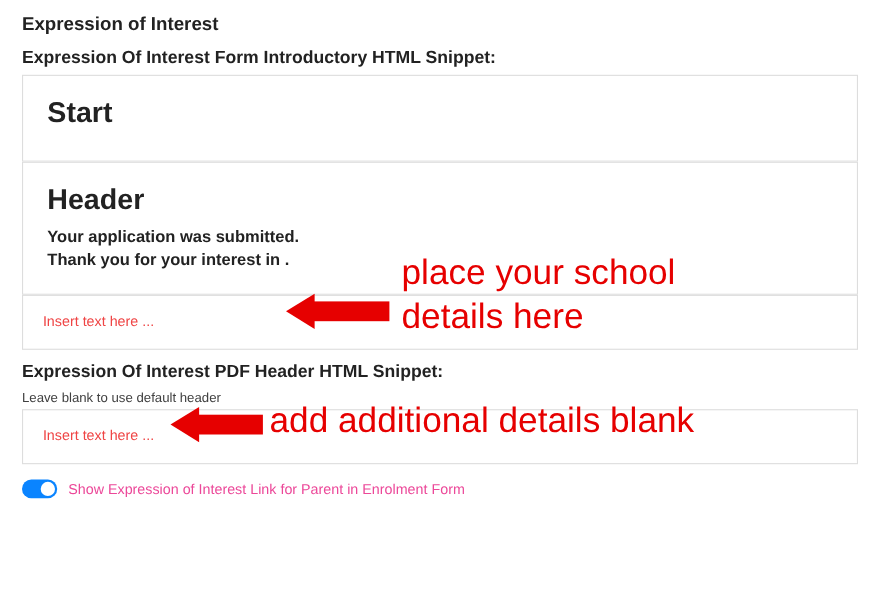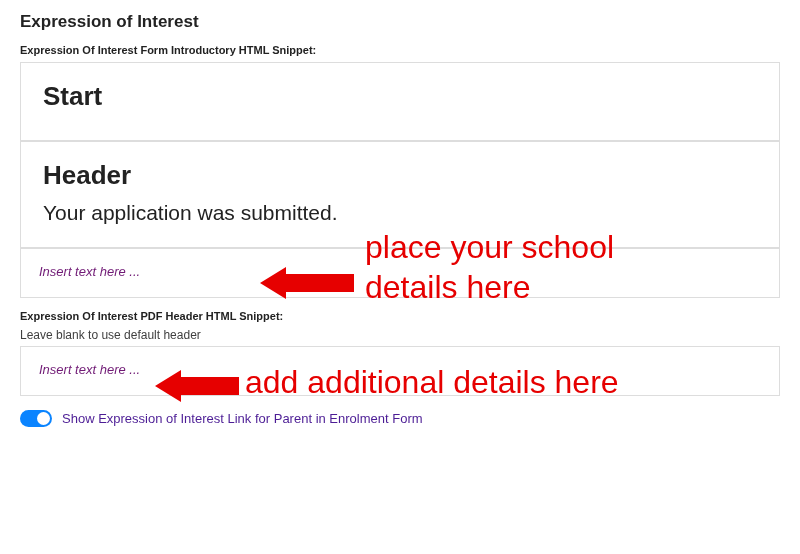--- a/index.html
+++ b/index.html
@@ -11,21 +11,21 @@
       color: #222;
       font-size: 13px;
     }
     .section-title {
       font-size: 17px;
       font-weight: 600;
       margin-bottom: 10px;
       color: #222;
     }
     .field-label {
-      font-size: 11px;
+      font-size: 16px;
       font-weight: 600;
       margin-bottom: 6px;
       margin-top: 12px;
       color: #222;
     }
     .helper-text {
       font-size: 12px;
       color: #404040;
       margin-bottom: 4px;
       margin-top: 4px;
@@ -41,26 +41,26 @@
     }
     .snippet-box.large {
       padding: 18px 22px;
     }
     .snippet-heading {
       font-size: 26px;
       font-weight: 700;
       margin-bottom: 10px;
     }
     .snippet-line {
-      font-size: 21px;
+      font-size: 15px;
       margin-bottom: 4px;
+      font-weight: bold;
     }
     .placeholder-text {
-      color: #701a75;
-      font-style: italic;
+      color: #ef4444;
       font-size: 13px;
     }
     .toggle-row {
       display: flex;
       align-items: center;
       gap: 10px;
       margin-top: 14px;
     }
     .toggle {
       width: 32px;
@@ -74,21 +74,21 @@
       width: 13px;
       height: 13px;
       border-radius: 50%;
       background: #fff;
       position: absolute;
       top: 2px;
       right: 2px;
     }
     .toggle-label {
       font-size: 13px;
-      color: #4c1d95;
+      color: #ec4899;
     }
 
     
     .annotation {
       position: absolute;
       color: #e60000;
       font-size: 32px;
       line-height: 1.25;
       pointer-events: none;
       font-family: Arial, sans-serif;
@@ -120,20 +120,21 @@
   <div class="section-title">Expression of Interest</div>
 
   <div class="field-label">Expression Of Interest Form Introductory HTML Snippet:</div>
   <div class="snippet-box large">
     <div class="snippet-heading">Start</div>
   </div>
 
   <div class="snippet-box large">
     <div class="snippet-heading">Header</div>
     <div class="snippet-line">Your application was submitted.</div>
+    <div class="snippet-line">Thank you for your interest in .</div>
   </div>
 
   <div class="snippet-box">
     <span class="placeholder-text">Insert text here ...</span>
   </div>
 
   <div class="field-label">Expression Of Interest PDF Header HTML Snippet:</div>
   <div class="helper-text">Leave blank to use default header</div>
   <div class="snippet-box">
     <span class="placeholder-text">Insert text here ...</span>
@@ -149,20 +150,20 @@
   <div class="arrow" style="left:240px; top:262px;">
     <div class="head" style="left:0; top:-7px;"></div>
     <div class="shaft" style="left:24px; top:0; width:70px;"></div>
   </div>
   <div class="annotation" style="left:345px; top:215px; width:300px;">place your school details here</div>
 
   <div class="arrow" style="left:135px; top:365px;">
     <div class="head" style="left:0; top:-7px;"></div>
     <div class="shaft" style="left:24px; top:0; width:60px;"></div>
   </div>
-  <div class="annotation" style="left:225px; top:350px; width:420px;">add additional details here</div>
+  <div class="annotation" style="left:225px; top:350px; width:420px;">add additional details blank</div>
 
   <div class="arrow" style="left:135px; top:463px;">
     <div class="head" style="left:0; top:-7px;"></div>
     <div class="shaft" style="left:24px; top:0; width:60px;"></div>
   </div>
 
 </div>
 
 </body></html>

